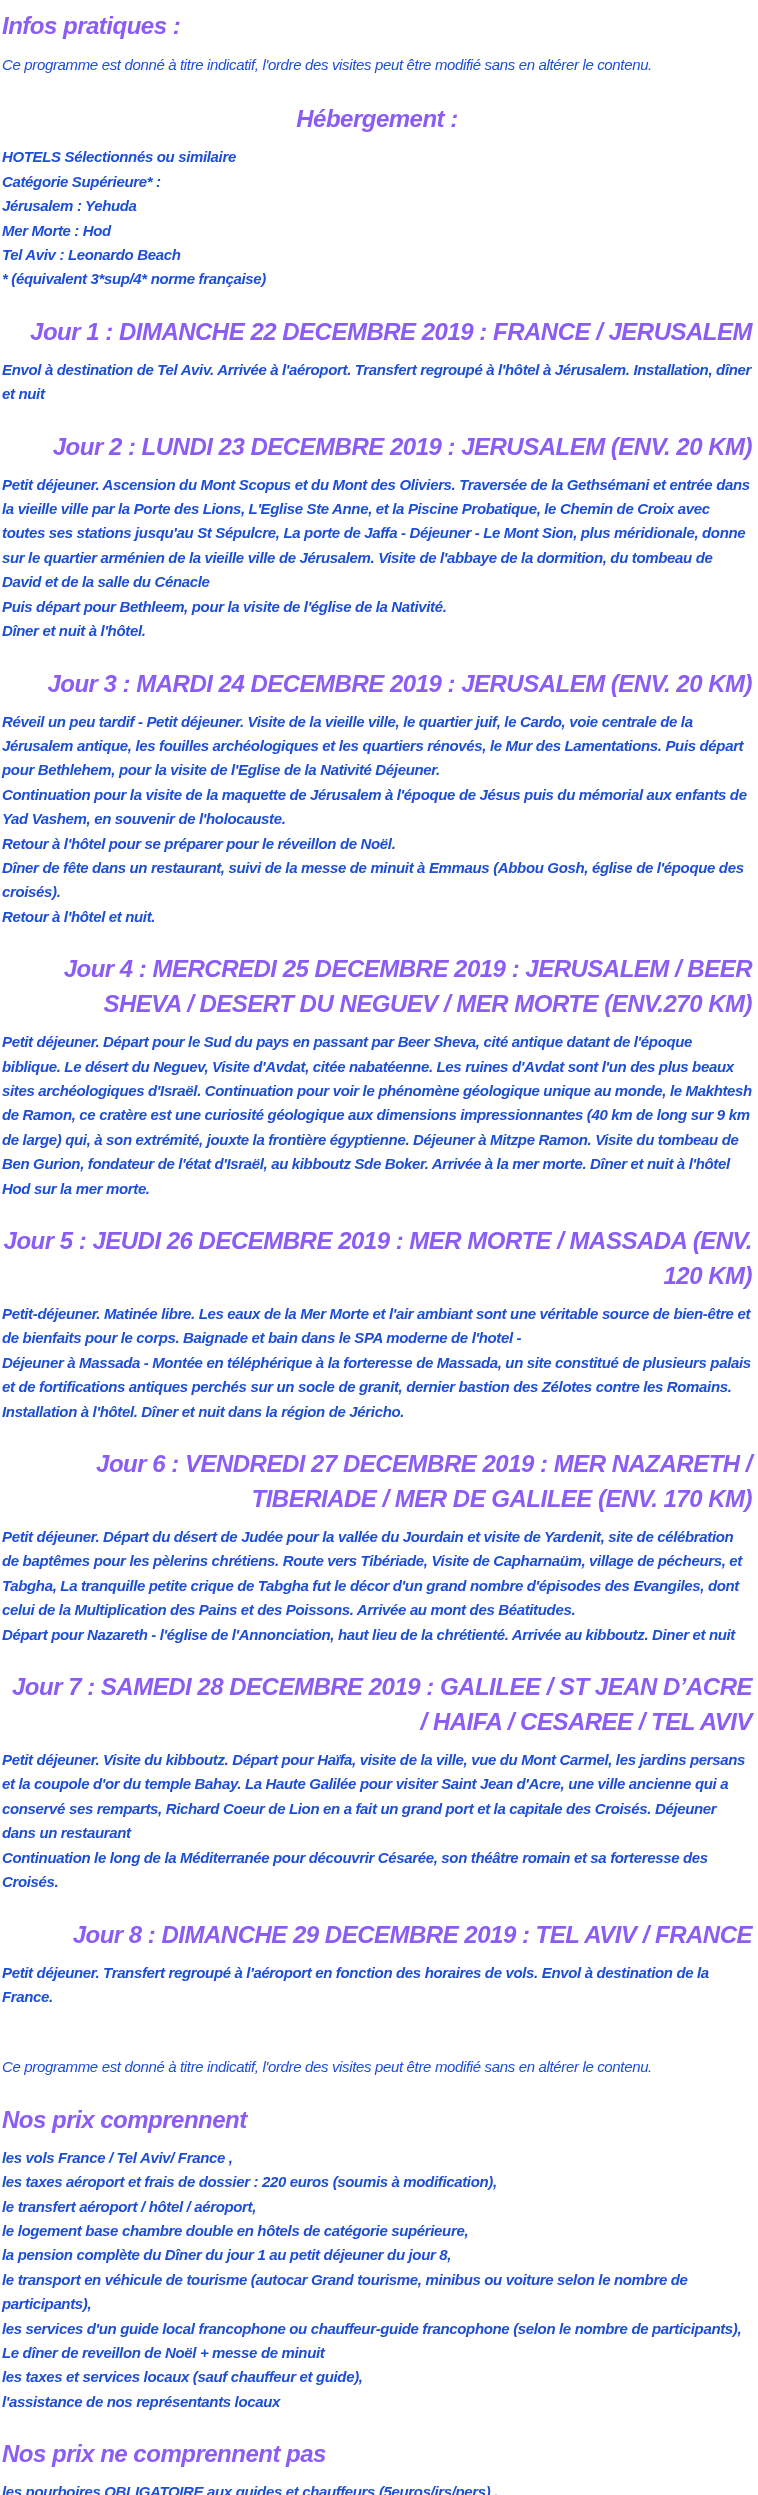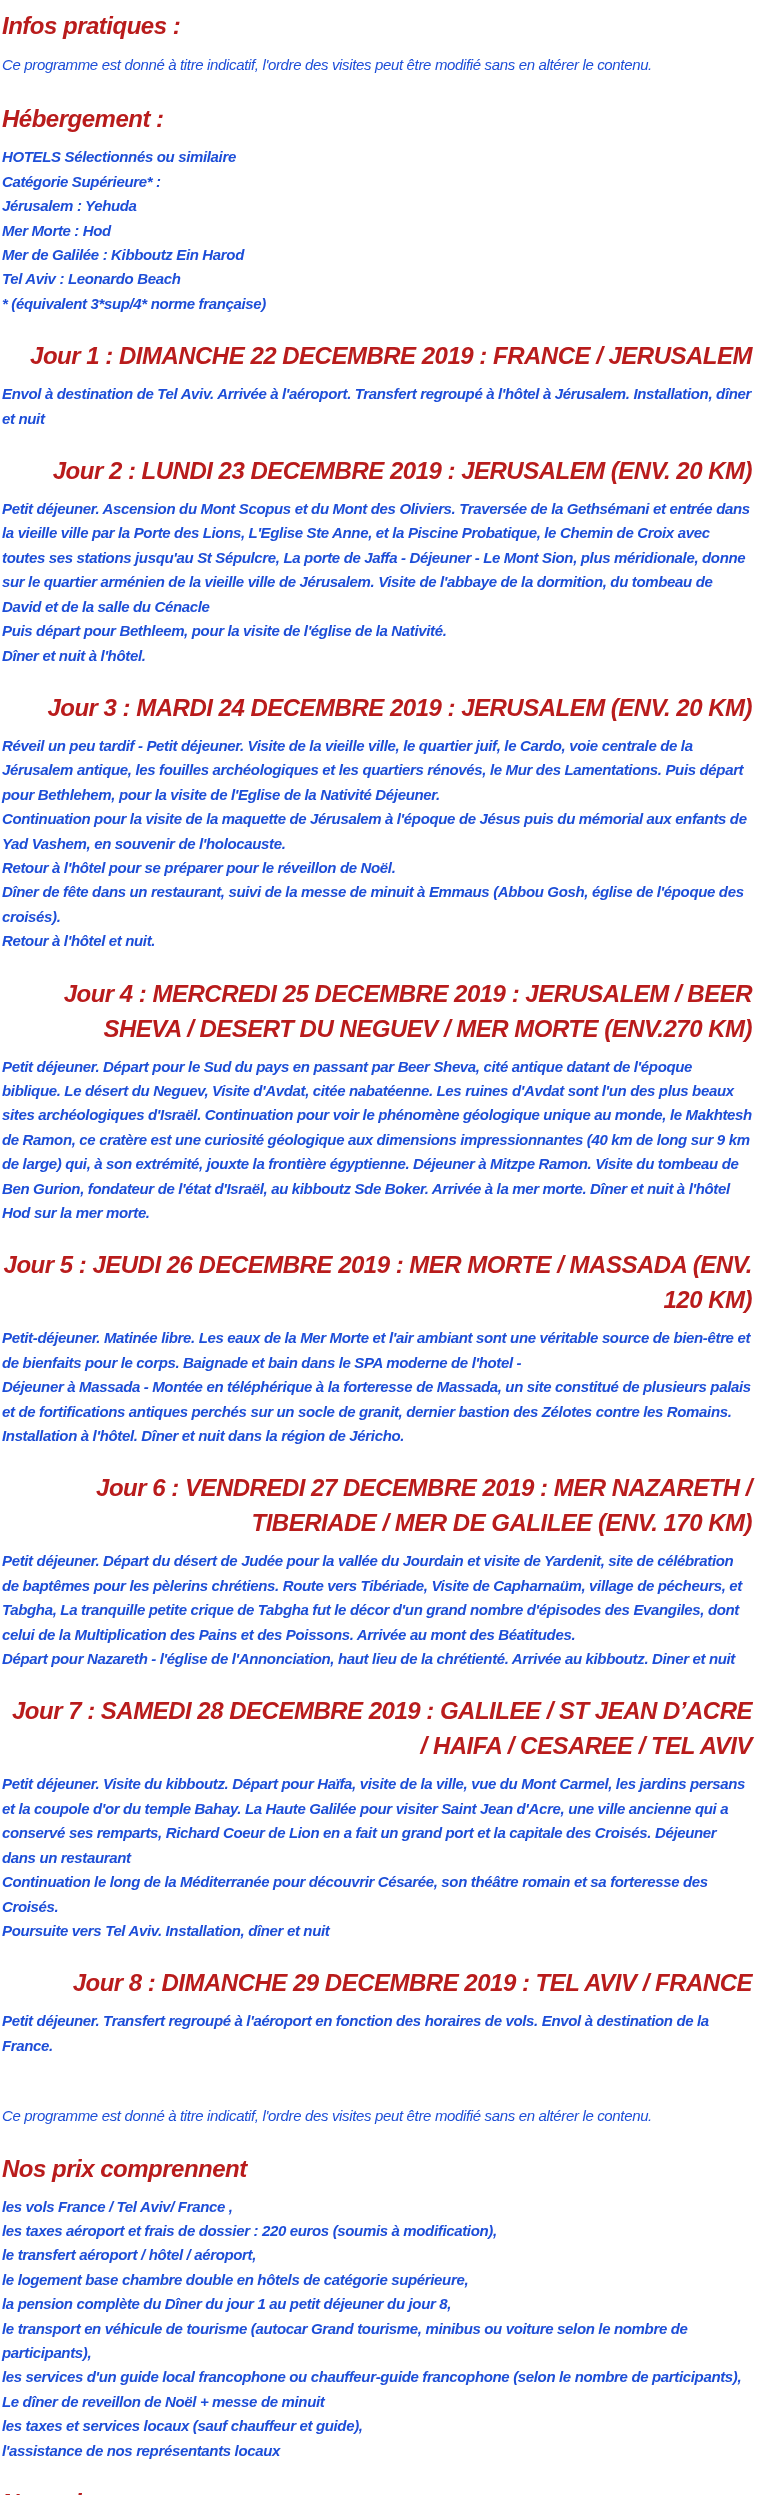--- a/index.html
+++ b/index.html
@@ -9,41 +9,41 @@
     overflow: hidden;
     background: #ffffff;
     font-family: "Liberation Sans", "DejaVu Sans", sans-serif;
   }
   .doc {
     padding: 4px 6px 0 2px;
     box-sizing: border-box;
     width: 758px;
   }
   .head {
-    color: #b91c1c;
+    color: #8b5cf6;
     font-size: 24px;
     line-height: 35px;
     font-weight: bold;
     font-style: italic;
     font-stretch: condensed;
     letter-spacing: -0.5px;
     margin: 0;
   }
   .txt {
     color: #1d4ed8;
     font-style: italic;
     font-stretch: condensed;
     font-size: 15px;
     line-height: 24.4px;
     letter-spacing: -0.35px;
     margin: 0;
   }
   .block { margin: 0; font-weight: bold; }
   .sec-intro .head { margin: 4px 0 10px 0; }
-  .sec-heb .head { margin: 24px 0 9px 0; }
+  .sec-heb .head { margin: 24px 0 9px 0; text-align: center; }
   .day .head { margin: 22px 0 9px 0; text-align: right; }
   .prices .head { margin: 22px 0 9px 0; }
   .closing { margin-top: 46px; }
 </style>
 </head>
 <body>
 
 <div class="doc">
 
   <section class="sec-intro">
@@ -51,21 +51,20 @@
     <p class="txt">Ce programme est donné à titre indicatif, l'ordre des visites peut être modifié sans en altérer le contenu.</p>
   </section>
 
   <section class="sec-heb">
     <h2 class="head">Hébergement :</h2>
     <div class="txt">
       <div class="block">HOTELS Sélectionnés ou similaire</div>
       <div class="block">Catégorie Supérieure* :</div>
       <div class="block">Jérusalem : Yehuda</div>
       <div class="block">Mer Morte : Hod</div>
-      <div class="block">Mer de Galilée : Kibboutz Ein Harod</div>
       <div class="block">Tel Aviv : Leonardo Beach</div>
       <div class="block">* (équivalent 3*sup/4* norme française)</div>
     </div>
   </section>
 
   <section class="day">
     <h2 class="head">Jour 1 : DIMANCHE 22 DECEMBRE 2019 : FRANCE / JERUSALEM</h2>
     <div class="txt">
       <div class="block">Envol à destination de Tel Aviv. Arrivée à l'aéroport. Transfert regroupé à l'hôtel à Jérusalem. Installation, dîner et nuit</div>
     </div>
@@ -113,21 +112,20 @@
       <div class="block">Petit déjeuner. Départ du désert de Judée pour la vallée du Jourdain et visite de Yardenit, site de célébration de baptêmes pour les pèlerins chrétiens. Route vers Tibériade, Visite de Capharnaüm, village de pécheurs, et Tabgha, La tranquille petite crique de Tabgha fut le décor d'un grand nombre d'épisodes des Evangiles, dont celui de la Multiplication des Pains et des Poissons. Arrivée au mont des Béatitudes.</div>
       <div class="block">Départ pour Nazareth - l'église de l'Annonciation, haut lieu de la chrétienté. Arrivée au kibboutz. Diner et nuit</div>
     </div>
   </section>
 
   <section class="day">
     <h2 class="head">Jour 7 : SAMEDI 28 DECEMBRE 2019 : GALILEE / ST JEAN D’ACRE / HAIFA / CESAREE / TEL AVIV</h2>
     <div class="txt">
       <div class="block">Petit déjeuner. Visite du kibboutz. Départ pour Haïfa, visite de la ville, vue du Mont Carmel, les jardins persans et la coupole d'or du temple Bahay. La Haute Galilée pour visiter Saint Jean d'Acre, une ville ancienne qui a conservé ses remparts, Richard Coeur de Lion en a fait un grand port et la capitale des Croisés. Déjeuner dans un restaurant</div>
       <div class="block">Continuation le long de la Méditerranée pour découvrir Césarée, son théâtre romain et sa forteresse des Croisés.</div>
-      <div class="block">Poursuite vers Tel Aviv. Installation, dîner et nuit</div>
     </div>
   </section>
 
   <section class="day">
     <h2 class="head">Jour 8 : DIMANCHE 29 DECEMBRE 2019 : TEL AVIV / FRANCE</h2>
     <div class="txt">
       <div class="block">Petit déjeuner. Transfert regroupé à l'aéroport en fonction des horaires de vols. Envol à destination de la France.</div>
     </div>
   </section>
 

